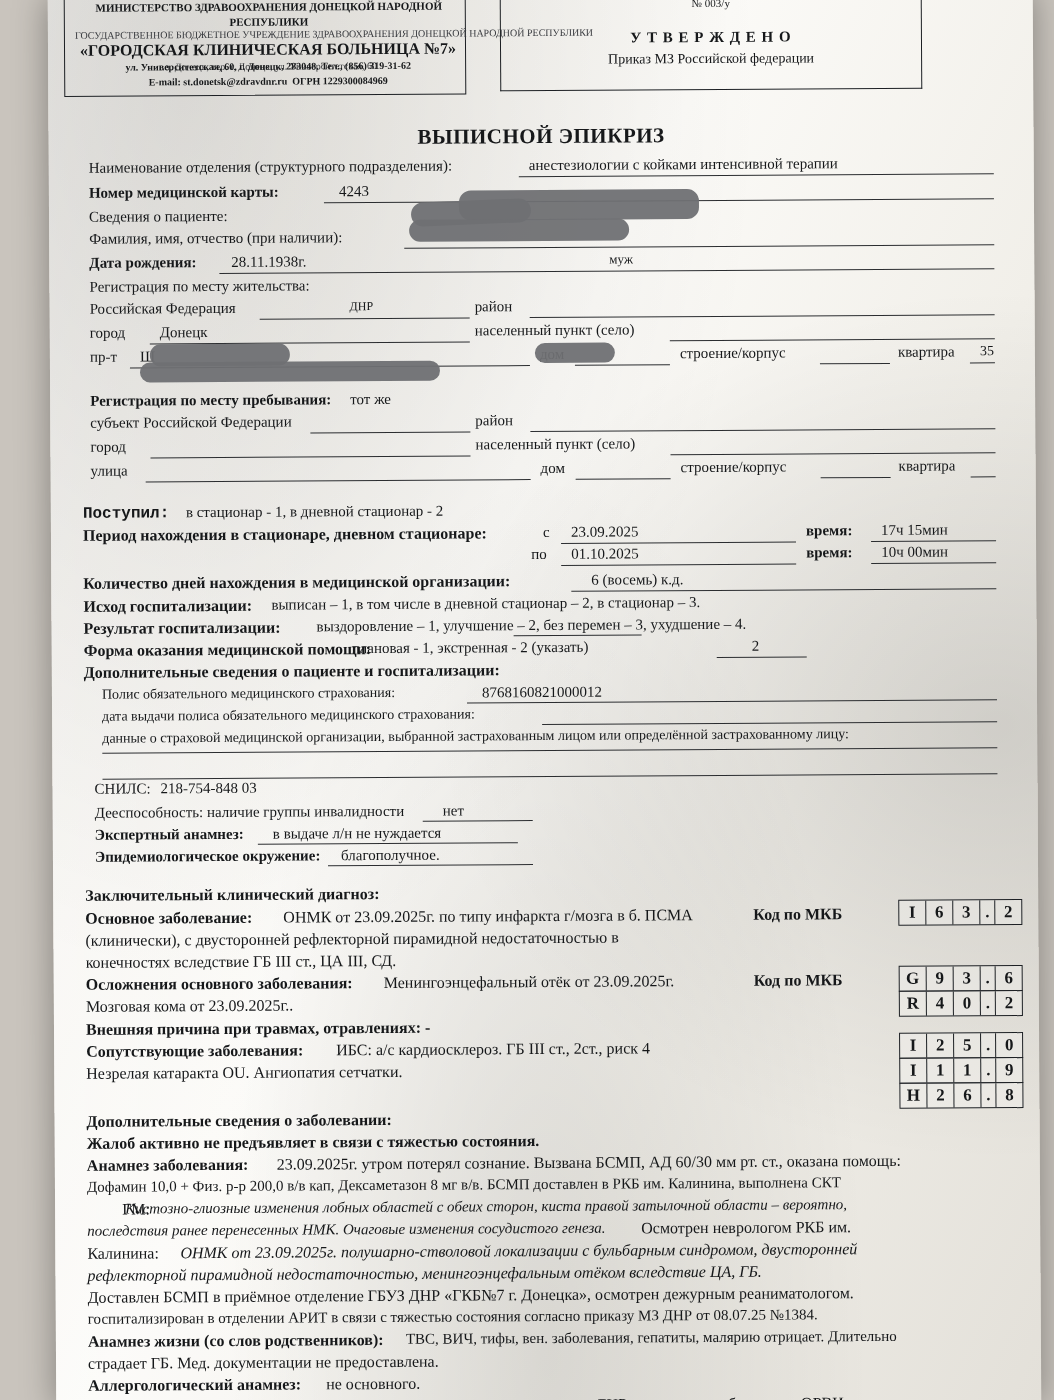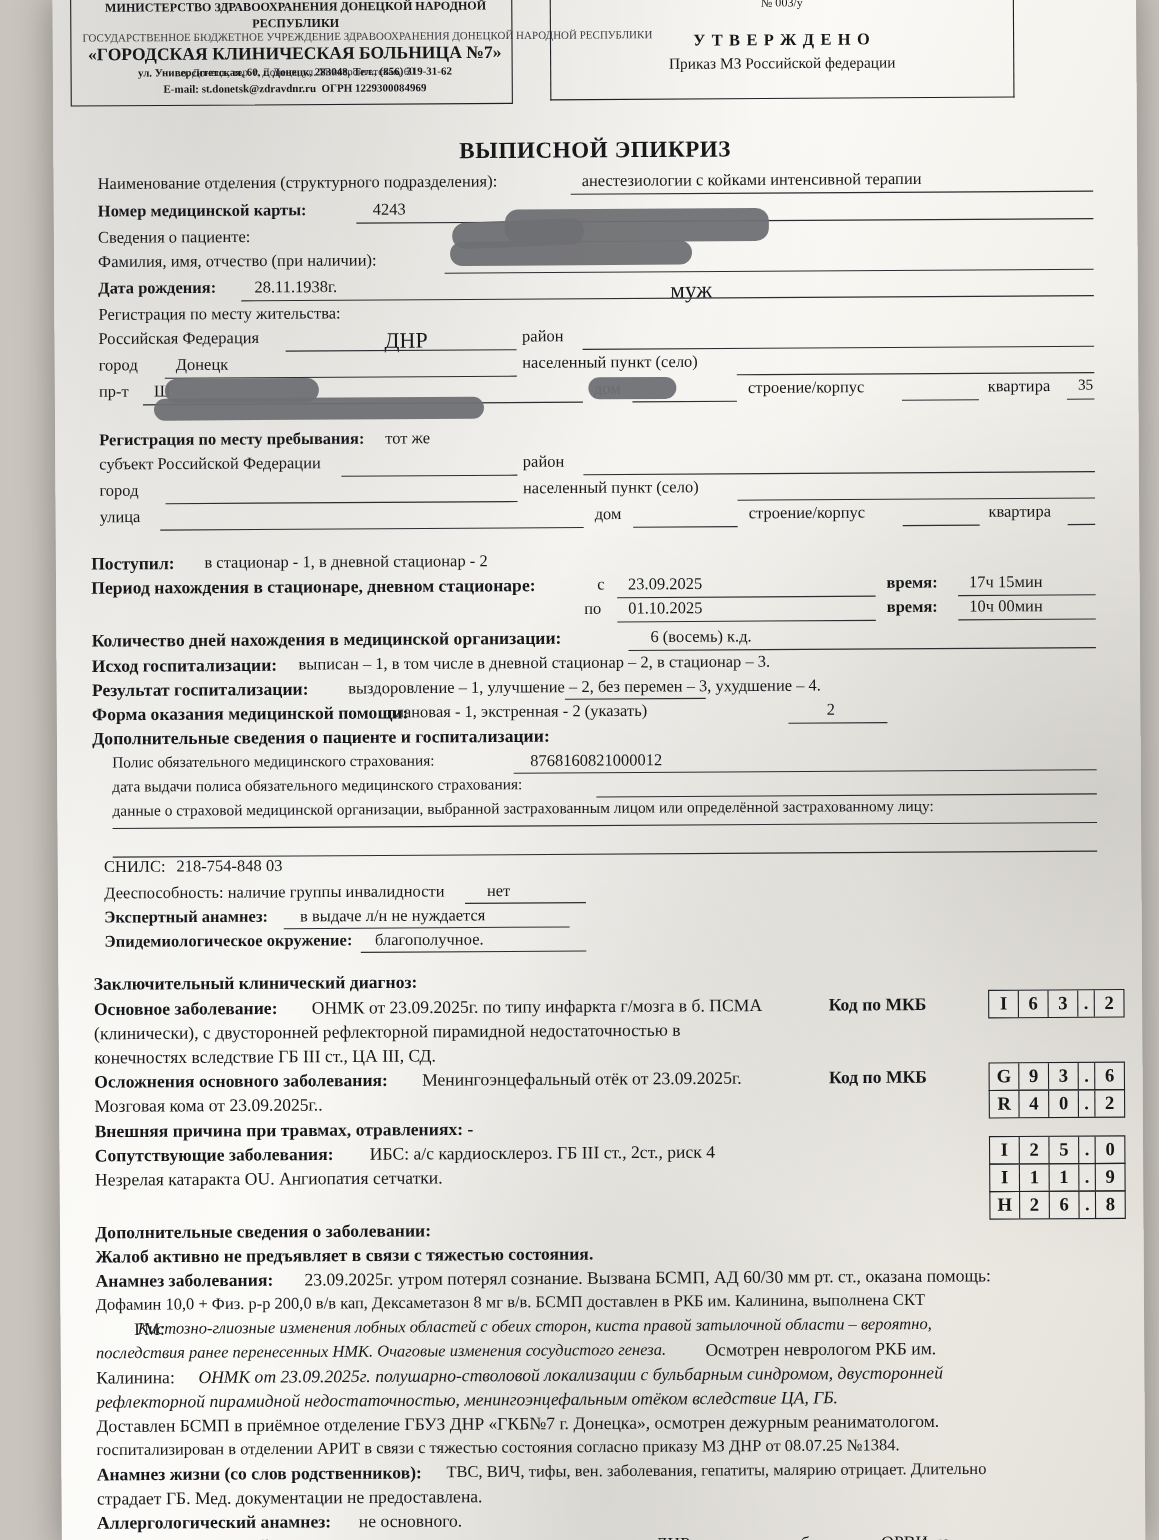--- a/index.html
+++ b/index.html
@@ -100,27 +100,27 @@
 
   <div class="t" style="left:40px;top:234px;font-size:15px;">Фамилия, имя, отчество (при наличии):</div>
   <div class="ln" style="left:355px;top:253px;width:590px;"></div>
 
   <div class="redact" style="left:362px;top:206px;width:120px;height:24px;transform:rotate(-2deg);"></div>
   <div class="redact" style="left:410px;top:196px;width:240px;height:30px;"></div>
   <div class="redact" style="left:360px;top:225px;width:220px;height:22px;"></div>
 
   <div class="t b" style="left:40px;top:258px;font-size:15px;">Дата рождения:</div>
   <div class="t" style="left:182px;top:258px;font-size:15px;">28.11.1938г.</div>
-  <div class="t" style="left:560px;top:258px;font-size:21px;">муж</div>
+  <div class="t" style="left:560px;top:258px;font-size:13px;">муж</div>
   <div class="ln" style="left:170px;top:277px;width:775px;"></div>
 
   <div class="t" style="left:40px;top:282px;font-size:15px;">Регистрация по месту жительства:</div>
 
   <div class="t" style="left:40px;top:304px;font-size:15px;">Российская Федерация</div>
-  <div class="t" style="left:300px;top:304px;font-size:20px;">ДНР</div>
+  <div class="t" style="left:300px;top:304px;font-size:12px;">ДНР</div>
   <div class="ln" style="left:210px;top:323px;width:210px;"></div>
   <div class="t" style="left:425px;top:304px;font-size:15px;">район</div>
   <div class="ln" style="left:480px;top:323px;width:465px;"></div>
 
   <div class="t" style="left:40px;top:328px;font-size:15px;">город</div>
   <div class="t" style="left:110px;top:328px;font-size:15px;">Донецк</div>
   <div class="ln" style="left:100px;top:347px;width:320px;"></div>
   <div class="t" style="left:425px;top:328px;font-size:15px;">населенный пункт (село)</div>
   <div class="ln" style="left:620px;top:347px;width:325px;"></div>
 
@@ -153,21 +153,21 @@
 
   <div class="t" style="left:40px;top:466px;font-size:15px;">улица</div>
   <div class="ln" style="left:95px;top:485px;width:385px;"></div>
   <div class="t" style="left:490px;top:466px;font-size:15px;">дом</div>
   <div class="ln" style="left:525px;top:485px;width:95px;"></div>
   <div class="t" style="left:630px;top:466px;font-size:15px;">строение/корпус</div>
   <div class="ln" style="left:770px;top:485px;width:70px;"></div>
   <div class="t" style="left:848px;top:466px;font-size:15px;">квартира</div>
   <div class="ln" style="left:920px;top:485px;width:25px;"></div>
 
-  <div class="t b" style="left:32px;top:508px;font-size:16px;">Поступил:</div>
+  <div class="t b" style="left:32px;top:508px;font-size:16px;font-family:Liberation Mono, monospace;">Поступил:</div>
   <div class="t" style="left:135px;top:508px;font-size:15px;">в стационар - 1, в дневной стационар - 2</div>
 
   <div class="t b" style="left:32px;top:530px;font-size:16px;">Период нахождения в стационаре, дневном стационаре:</div>
   <div class="t" style="left:492px;top:530px;font-size:15px;">с</div>
   <div class="t" style="left:520px;top:530px;font-size:15px;">23.09.2025</div>
   <div class="ln" style="left:510px;top:549px;width:235px;"></div>
   <div class="t b" style="left:755px;top:530px;font-size:15px;">время:</div>
   <div class="t" style="left:830px;top:530px;font-size:15px;">17ч 15мин</div>
   <div class="ln" style="left:820px;top:549px;width:125px;"></div>
 

